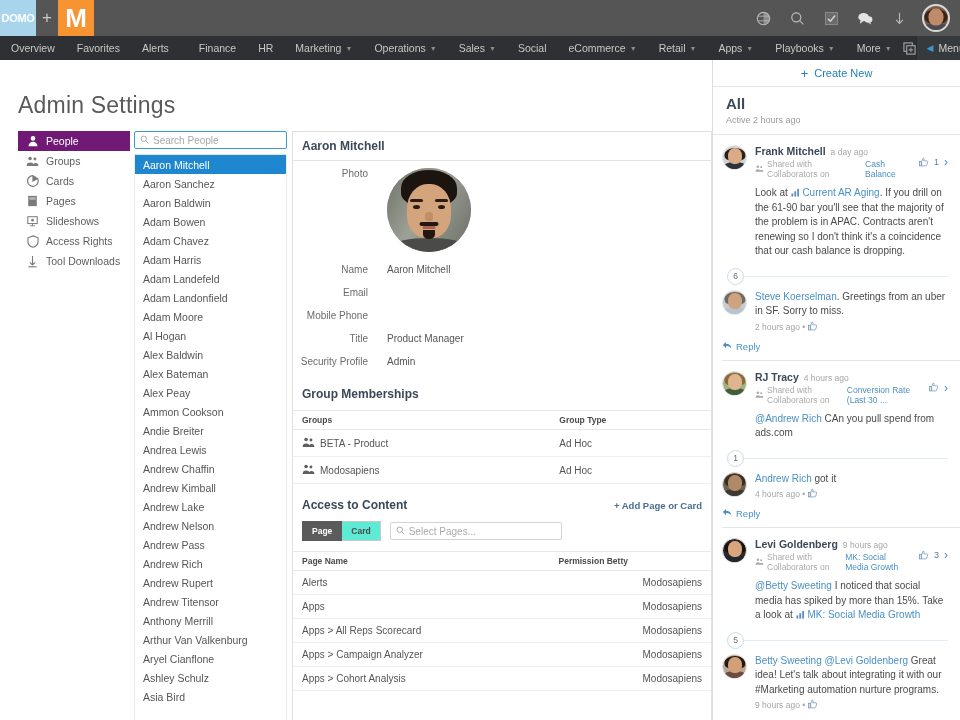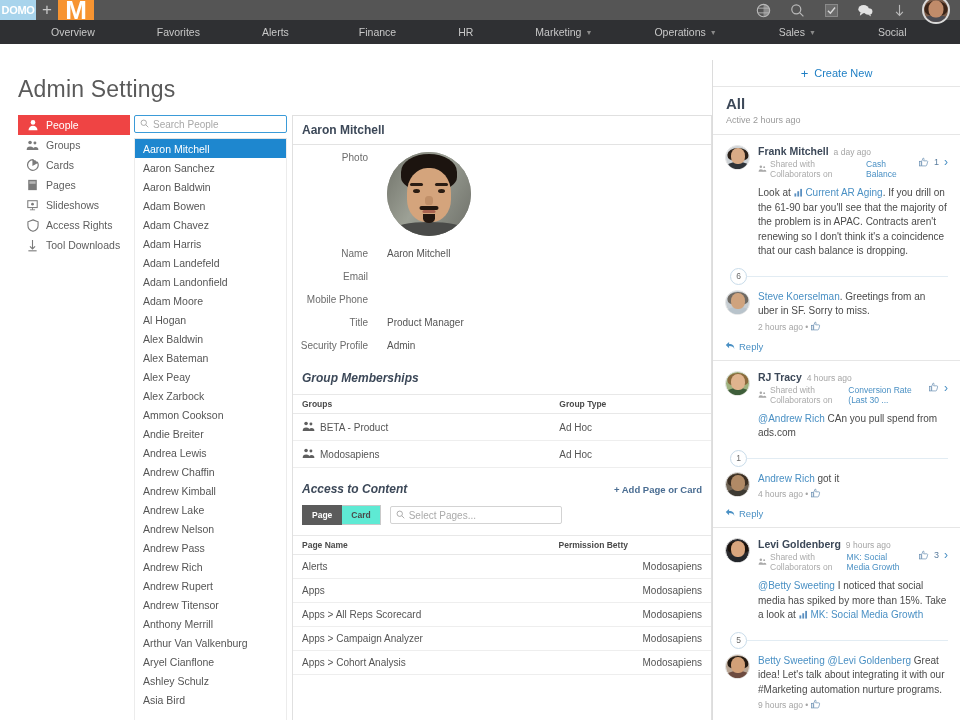--- a/index.html
+++ b/index.html
@@ -6,21 +6,21 @@
   html, body {
     width: 960px; height: 720px;
     font-family: "Liberation Sans", sans-serif;
     background: #ffffff;
     overflow: hidden;
   }
   body { position: relative; }
 
   
   .topbar {
-    height: 20px; background: #555555;
+    height: 36px; background: #555555;
     display: flex; align-items: stretch; position: relative;
   }
   .logo-domo {
     width: 36px; background: #a8d4ec; color: #ffffff;
     display: flex; align-items: center; justify-content: center;
     font-size: 11px; font-weight: bold; letter-spacing: -0.3px;
     overflow: hidden;
   }
   .logo-plus {
     width: 22px; color: #c9c9c9; font-size: 17px;
@@ -61,21 +61,21 @@
   }
 
   
   .navbar {
     height: 24px; background: #2f3033; display: flex; align-items: stretch;
     font-size: 10.5px; color: #c8c8c8;
   }
   .nav-left { display: flex; align-items: center; }
   .nav-item {
     padding: 0 11px; height: 24px; display: flex; align-items: center;
-    gap: 4px; white-space: nowrap; cursor: pointer; margin-left: 40px;
+    gap: 4px; white-space: nowrap; cursor: pointer;
   }
   .nav-item .caret {
     font-size: 7px; color: #8a8a8a; line-height: 1;
   }
   .nav-divider {
     width: 1px; background: #4a4b4e; margin: 4px 4px; align-self: stretch;
   }
   .nav-mid { flex: 1; }
   .nav-copy-icon {
     width: 28px; display: flex; align-items: center; justify-content: center;
@@ -96,21 +96,21 @@
 
   
   .main-area { display: flex; width: 712px; padding: 0 0 0 18px; }
 
   
   .settings-nav { width: 112px; flex-shrink: 0; }
   .snav-item {
     height: 20px; display: flex; align-items: center; gap: 7px;
     padding-left: 8px; font-size: 10.5px; color: #5d5d5d; cursor: pointer;
   }
-  .snav-item.active { background: #ef4444; color: #ffffff; }
+  .snav-item.active { background: #701a75; color: #ffffff; }
   .snav-icon { width: 13px; display: flex; justify-content: center; color: #7a7a7a; }
   .snav-item.active .snav-icon { color: #ffffff; }
 
   
   .people-col {
     width: 153px; flex-shrink: 0; margin-left: 4px;
     display: flex; flex-direction: column;
   }
   .search-wrap { padding: 0 0 5px 0; }
   .search-box {
@@ -198,21 +198,20 @@
     width: 12px; height: 9px; border-radius: 0 0 50% 50%; background: #23170f;
   }
   .pp-shoulder {
     position: absolute; left: 50%; bottom: -2px; transform: translateX(-50%);
     width: 72px; height: 16px; border-radius: 50% 50% 0 0; background: #4a4b49;
   }
 
   .section-title {
     font-size: 12px; font-weight: bold; color: #3c4858;
     padding: 14px 0 9px 9px;
-    font-style: italic;
   }
   .section-head-row {
     display: flex; align-items: center; justify-content: space-between;
     padding: 14px 9px 9px 9px;
   }
   .section-head-row .section-title { padding: 0; }
   .add-link {
     font-size: 9.5px; font-weight: bold; color: #4a6d92; cursor: pointer;
   }
   table.grid { width: 100%; border-collapse: collapse; }
@@ -257,21 +256,21 @@
   .create-new {
     height: 27px; display: flex; align-items: center; justify-content: center;
     gap: 6px; color: #1f7fc4; font-size: 11px; border-bottom: 1px solid #e6e6e6;
     cursor: pointer;
   }
   .create-new .plus { font-size: 13px; }
   .all-block { padding: 8px 13px 9px 13px; border-bottom: 1px solid #e6e6e6; }
   .all-title { font-size: 15px; font-weight: bold; color: #3c4858; }
   .all-sub { font-size: 9px; color: #9a9a9a; margin-top: 3px; }
 
-  .post { padding: 10px 12px 8px 12px; border-bottom: 1px solid #e6e6e6; }
+  .post { padding: 10px 12px 8px 0; border-bottom: 1px solid #e6e6e6; margin-left: 9px; }
   .post-head { display: flex; gap: 8px; }
   .pavatar {
     width: 25px; height: 25px; border-radius: 50%; flex-shrink: 0;
     overflow: hidden; position: relative; border: 1px solid #e8e8e8;
   }
   .pa-face {
     position: absolute; left: 50%; top: 44%; transform: translate(-50%,-50%);
     width: 14px; height: 16px; border-radius: 48% 48% 44% 44%;
   }
   .pa-hair {
@@ -544,21 +543,20 @@
         <div class="person">Adam Bowen</div>
         <div class="person">Adam Chavez</div>
         <div class="person">Adam Harris</div>
         <div class="person">Adam Landefeld</div>
         <div class="person">Adam Landonfield</div>
         <div class="person">Adam Moore</div>
         <div class="person">Al Hogan</div>
         <div class="person">Alex Baldwin</div>
         <div class="person">Alex Bateman</div>
         <div class="person">Alex Peay</div>
-        <div class="person">Alex Zarbock</div>
         <div class="person">Ammon Cookson</div>
         <div class="person">Andie Breiter</div>
         <div class="person">Andrea Lewis</div>
         <div class="person">Andrew Chaffin</div>
         <div class="person">Andrew Kimball</div>
         <div class="person">Andrew Lake</div>
         <div class="person">Andrew Nelson</div>
         <div class="person">Andrew Pass</div>
         <div class="person">Andrew Rich</div>
         <div class="person">Andrew Rupert</div>

